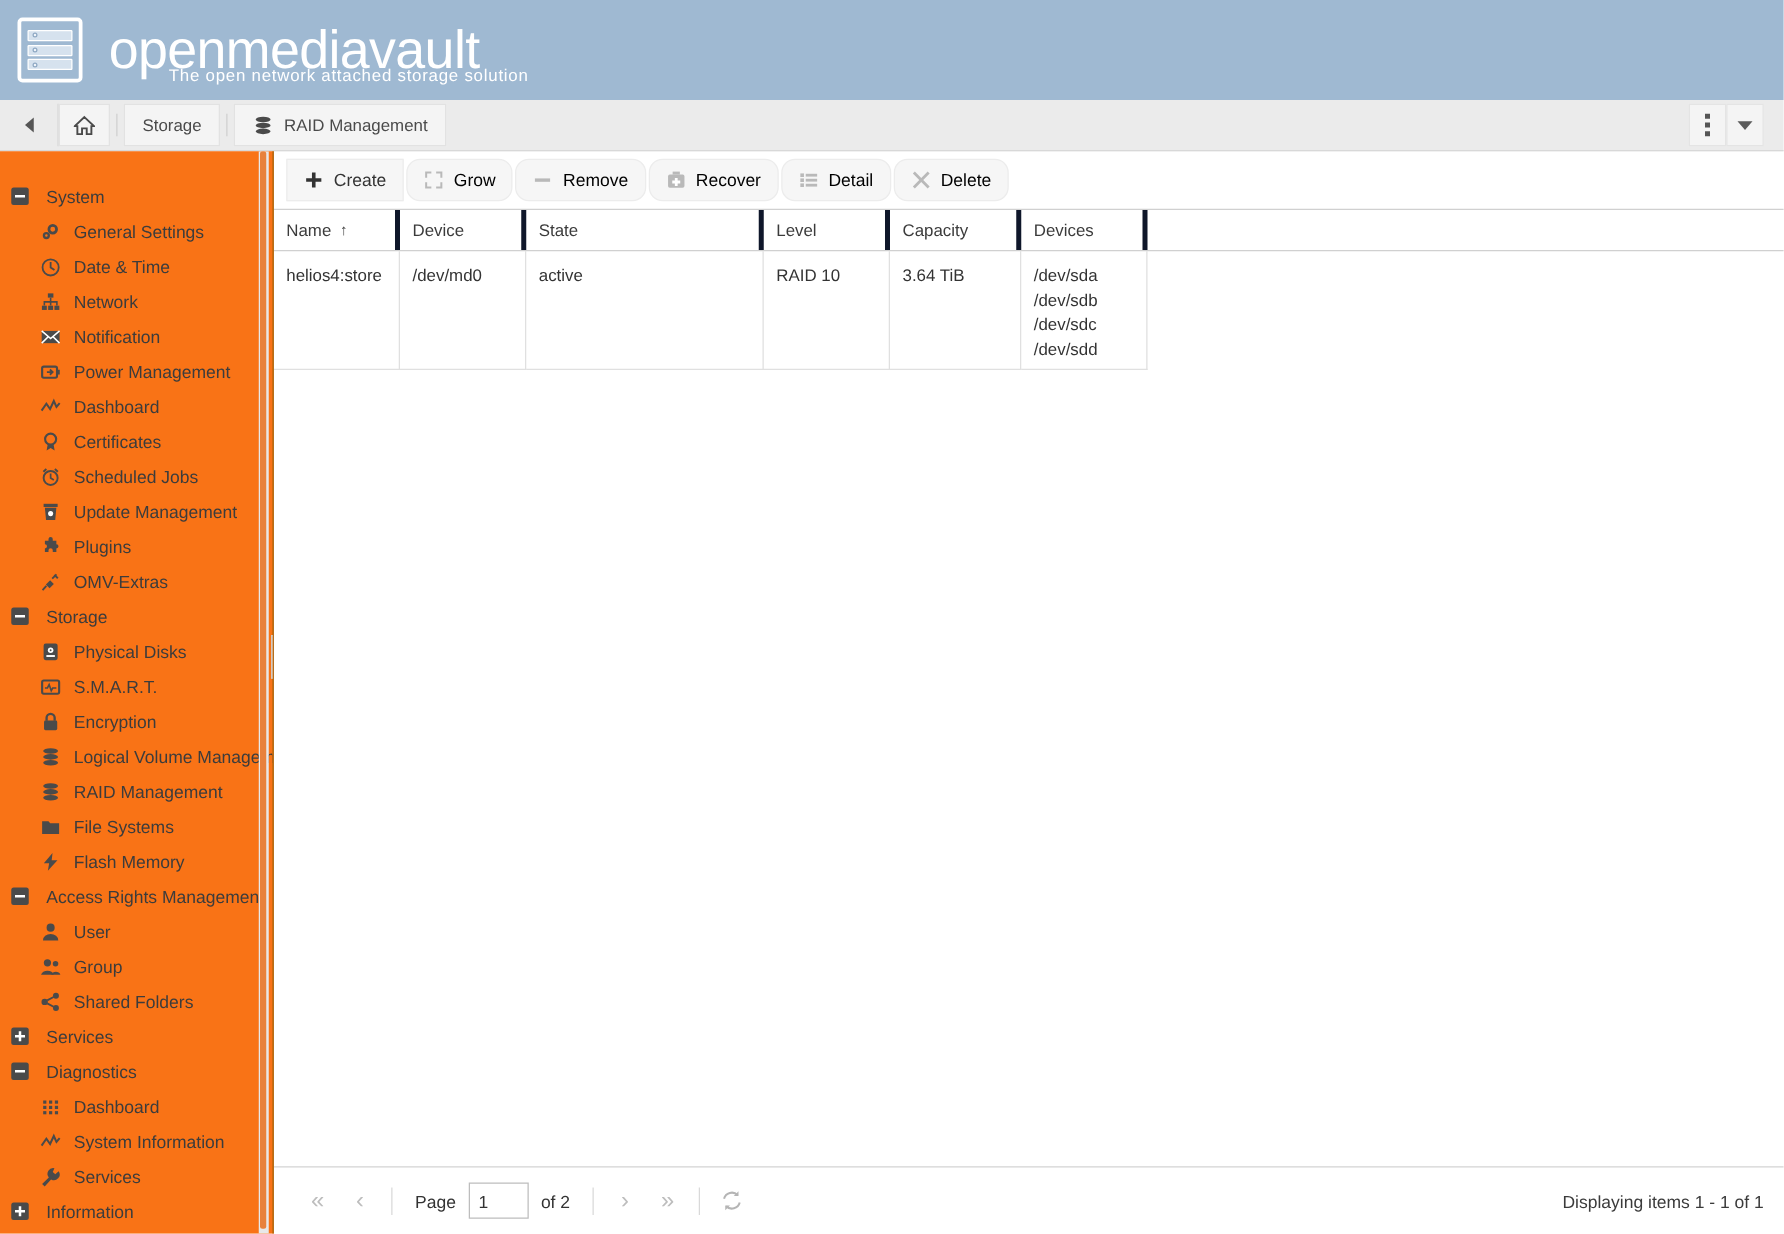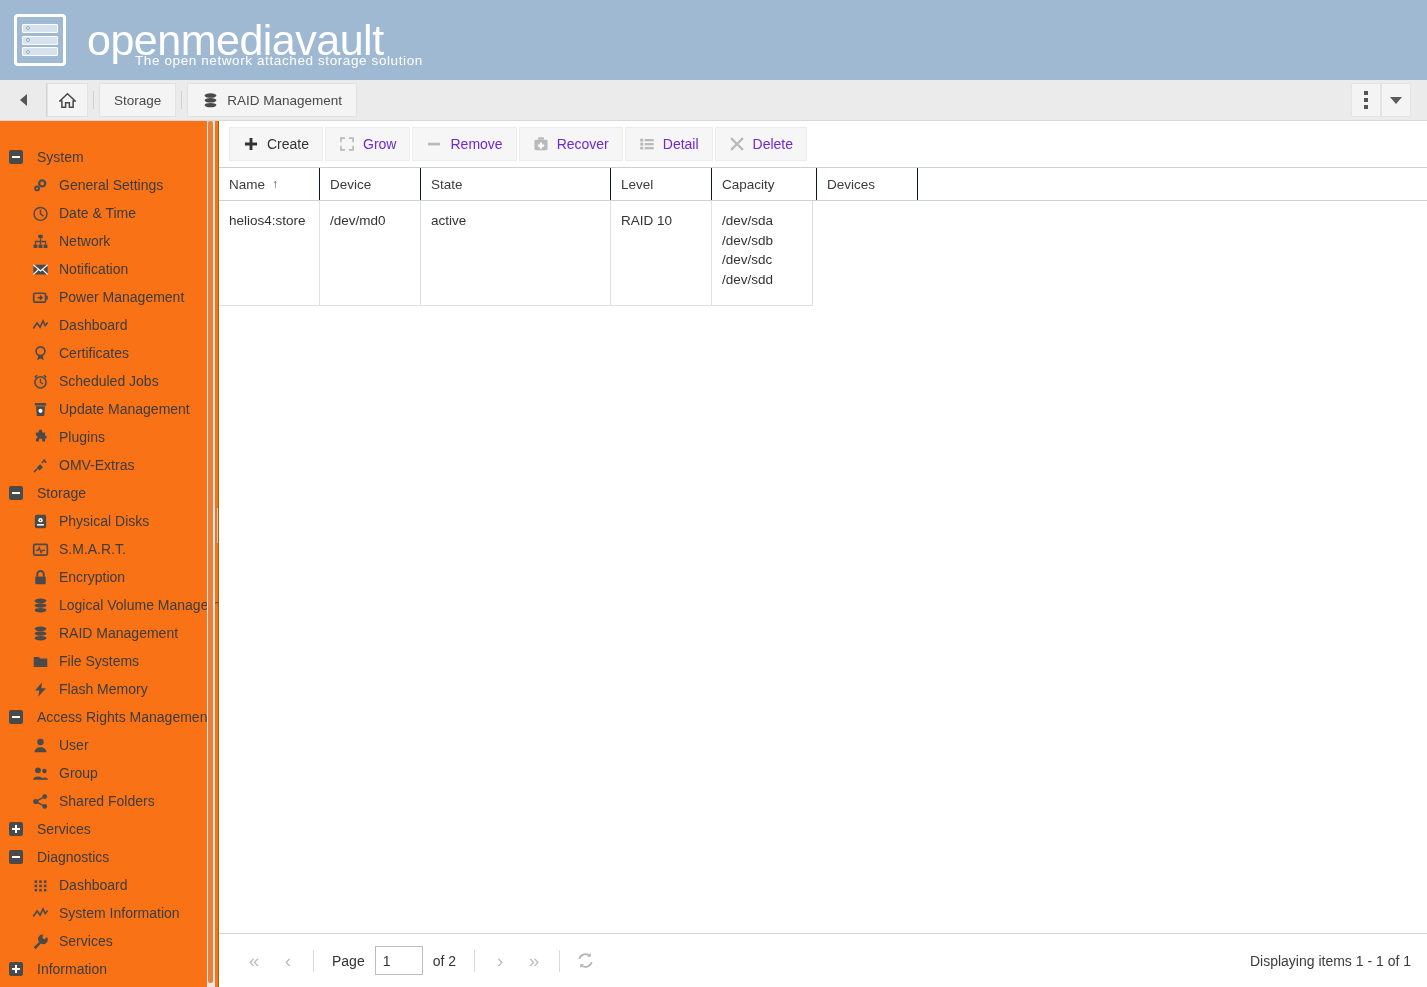--- a/index.html
+++ b/index.html
@@ -225,47 +225,47 @@
     display: flex; align-items: center;
     gap: 8px;
     padding: 0 13px;
     background: #f6f6f6;
     border: 1px solid #ececec;
     font-size: 14px;
     color: #333;
     cursor: pointer;
     white-space: nowrap;
   }
-  .tb-btn.disabled { color: #6d28d9; cursor: default; }
+  .tb-btn.disabled { color: #000000; cursor: default; border-radius: 11px; }
   .tb-btn.disabled svg, .tb-btn.disabled .glyph { color: #b9b9b9; fill: #b9b9b9; }
 
   .grid-head {
     display: flex;
     height: 34px;
     background: #ffffff;
     border-top: 1px solid #d0d0d0;
     border-bottom: 1px solid #d0d0d0;
   }
   .gh-cell {
     display: flex; align-items: center;
     font-size: 13.5px;
     color: #3b3b3b;
     padding-left: 10px;
-    border-right: 1px solid #0f172a;
+    border-right: 4px solid #0f172a;
     cursor: pointer;
     gap: 7px;
   }
   .gh-cell:last-child { border-right: none; }
   .sort-arrow { font-size: 12px; color: #4a4a4a; }
 
   .grid-row { display: flex; }
   .gr-cell {
     font-size: 13.5px;
     color: #333;
-    padding: 10px 0 16px 10px;
+    padding: 10px 0 6px 10px;
     border-right: 1px solid #e0e0e0;
     border-bottom: 1px solid #e0e0e0;
     line-height: 19.5px;
   }
   .grid-fill { flex: 1 1 auto; }
 
   .c-name { width: 101px; }
   .c-device { width: 101px; }
   .c-state { width: 190px; }
   .c-level { width: 101px; }
@@ -799,20 +799,21 @@
         <span>Devices</span>
       </div>
       <div class="gh-cell grid-fill"></div>
     </div>
 
     <div class="grid-row">
       <div class="gr-cell c-name">helios4:store</div>
       <div class="gr-cell c-device">/dev/md0</div>
       <div class="gr-cell c-state">active</div>
       <div class="gr-cell c-level">RAID 10</div>
+      <div class="gr-cell c-capacity">3.64 TiB</div>
       <div class="gr-cell c-devices" style="white-space: pre-line;">/dev/sda
 /dev/sdb
 /dev/sdc
 /dev/sdd</div>
     </div>
 
     <div class="main-body"></div>
 
     <div class="pagerbar">
       <div class="pg-btn">«</div>

